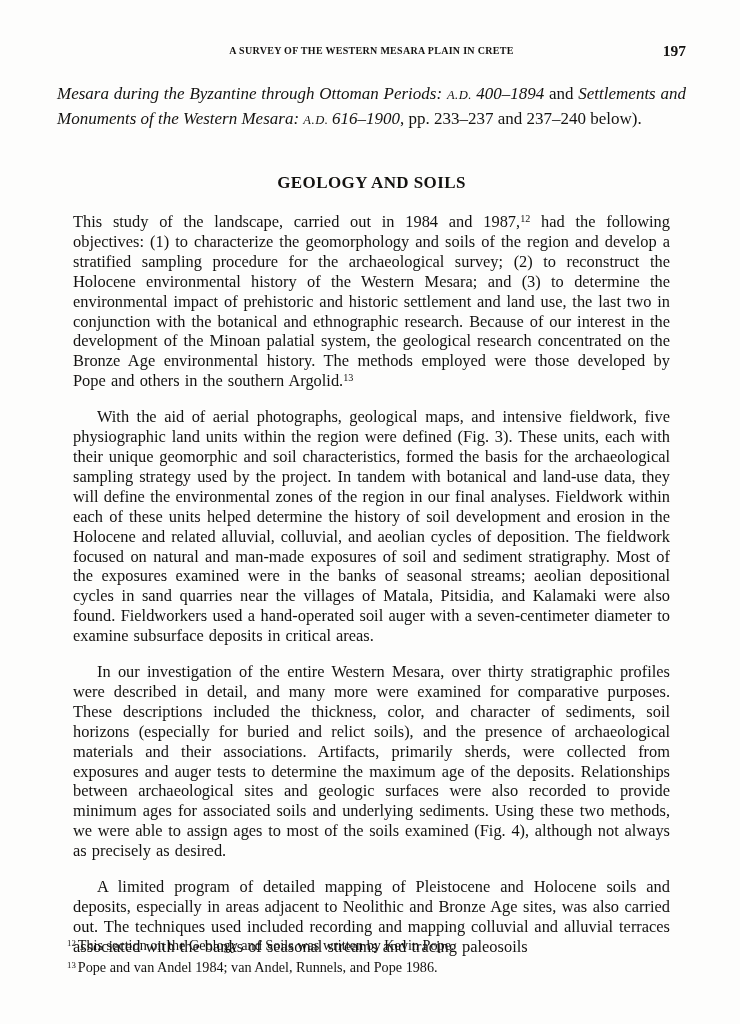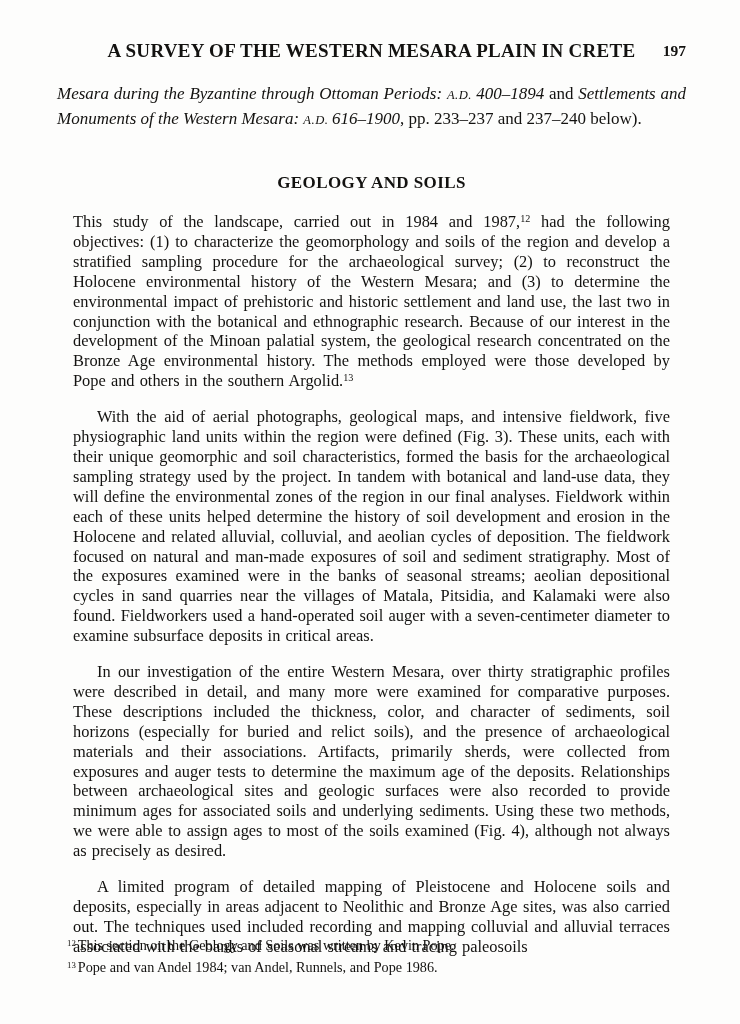--- a/index.html
+++ b/index.html
@@ -22,21 +22,21 @@
     position: absolute;
     top: 41px;
     left: 57px;
     width: 629px;
     height: 20px;
   }
   .rh-title {
     display: block;
     text-align: center;
     font-weight: 700;
-    font-size: 19px;
+    font-size: 10px;
     letter-spacing: 0.3px;
     line-height: 20px;
     white-space: nowrap;
   }
   .rh-page {
     position: absolute;
     right: 0;
     top: 0;
     font-weight: 700;
     font-size: 15.5px;

